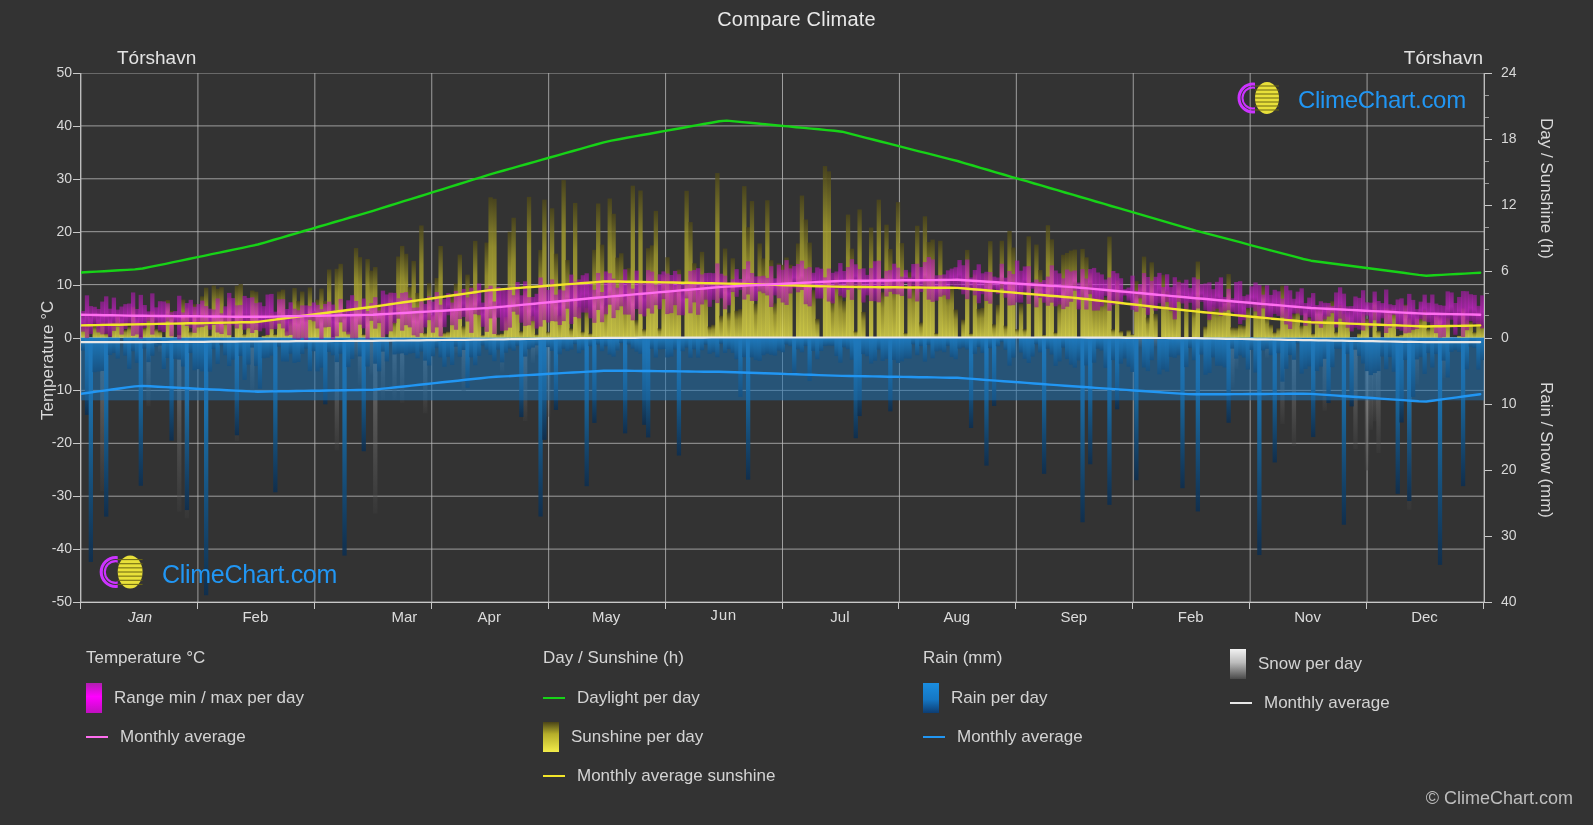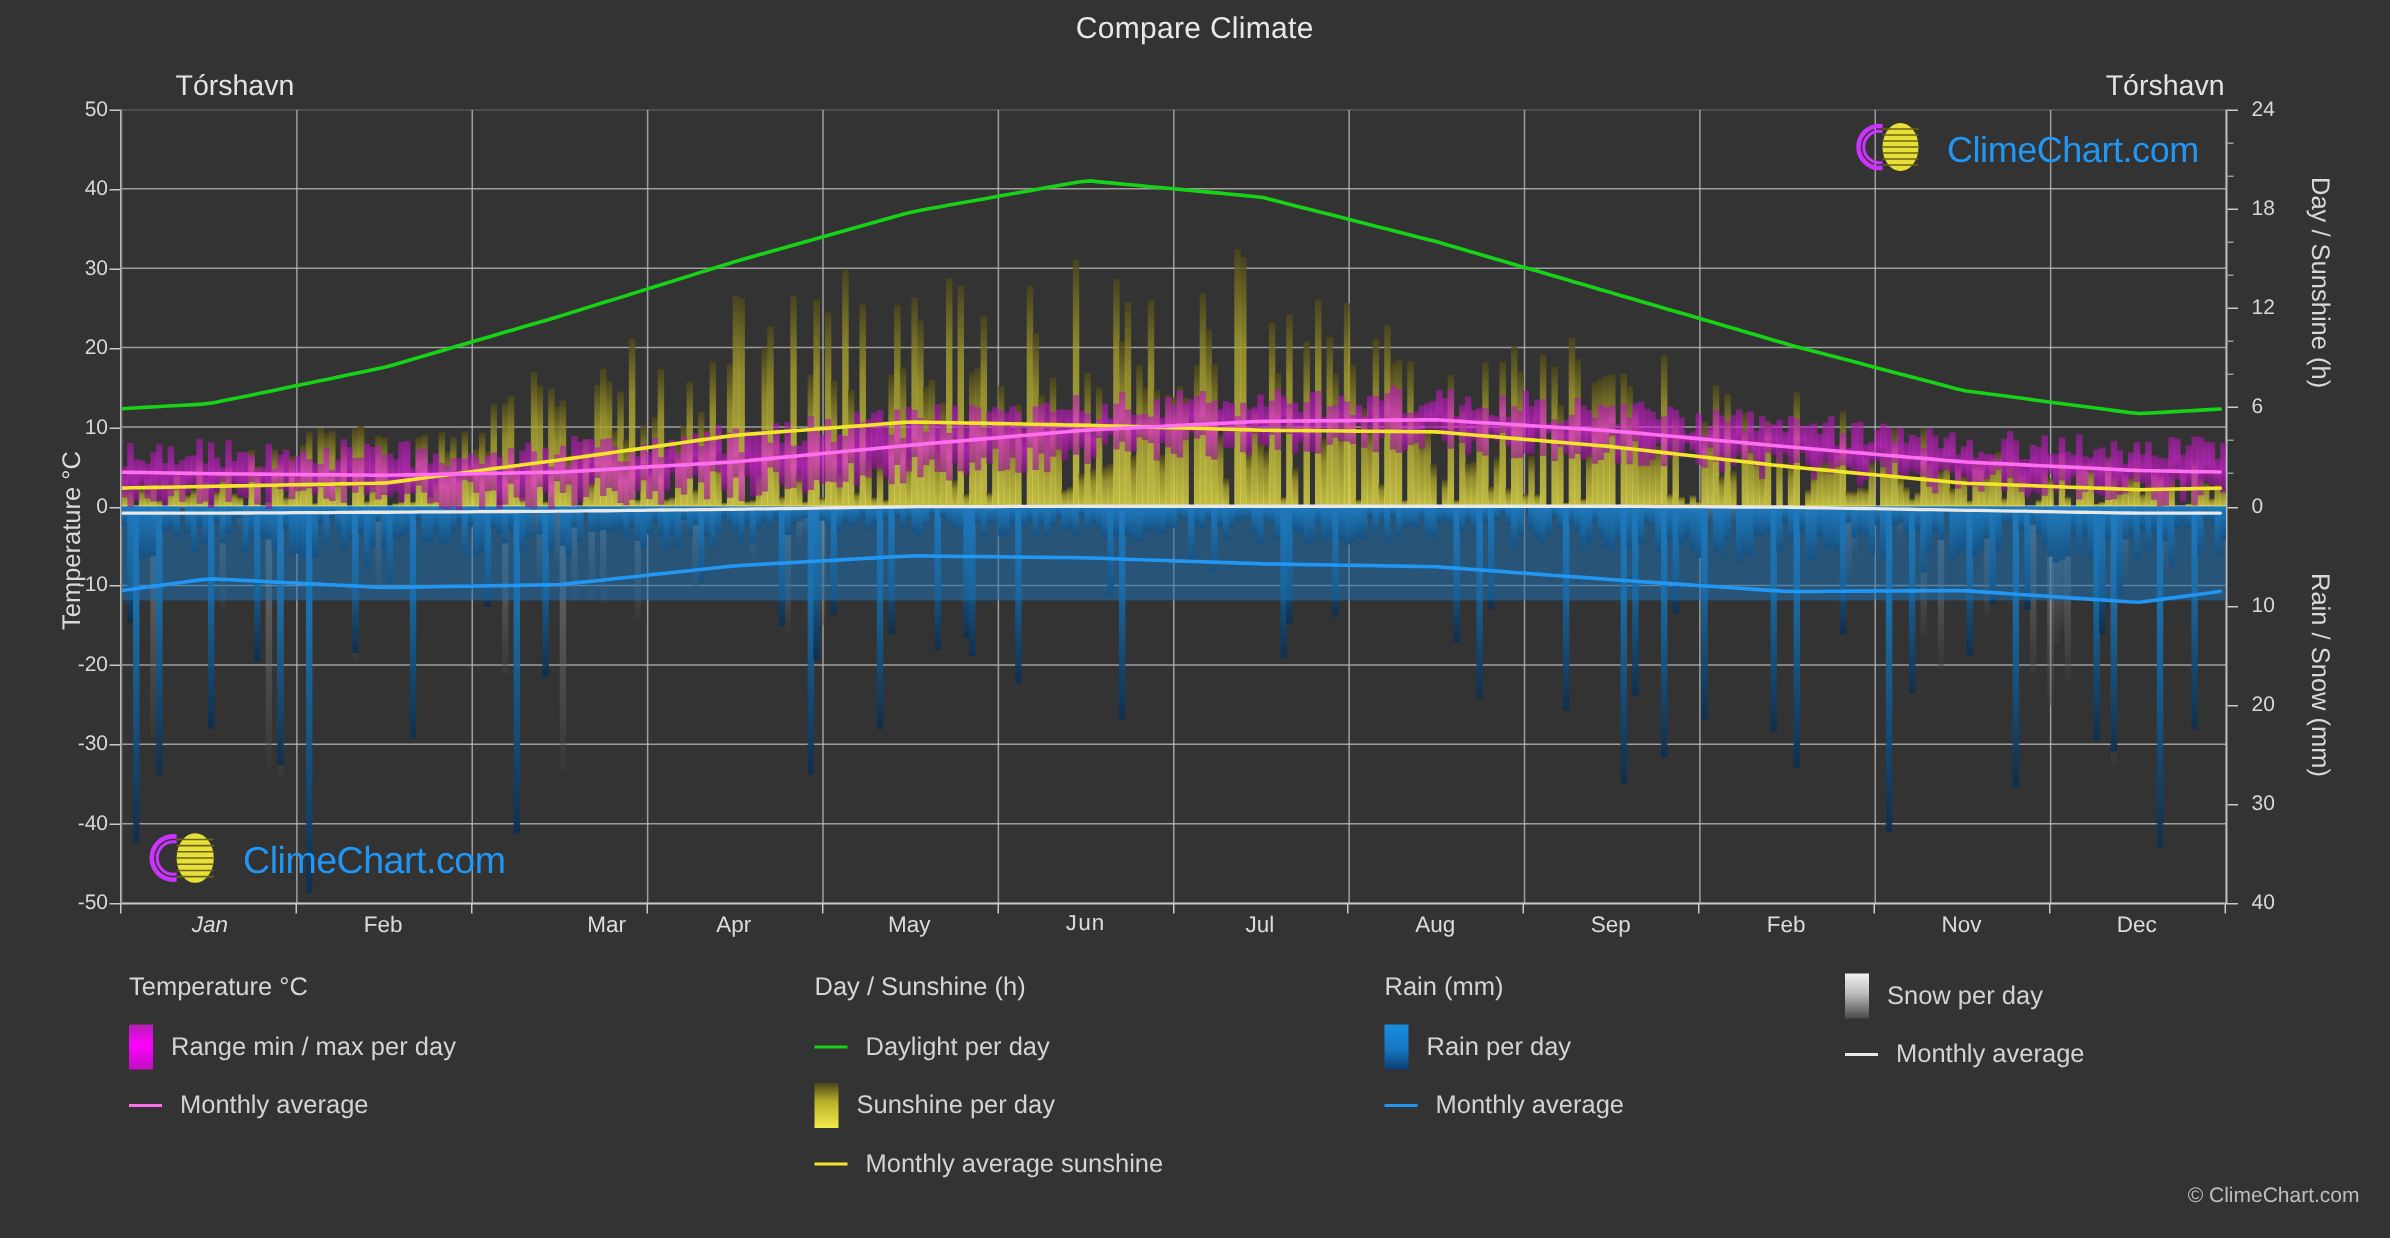--- a/index.html
+++ b/index.html
@@ -70,21 +70,21 @@
   .lg-item { display: flex; align-items: center; height: 31px; margin-bottom: 8px; }
   .lg-item .lbl { color: #d3d3d3; font-size: 17px; margin-left: 12px; }
   .sw-box  { width: 16px; height: 30px; display: inline-block; }
   .sw-line { width: 22px; height: 0; border-top: 2px solid #888; display:inline-block; margin-left:0px;}
 
   .sw-temp  { background: linear-gradient(to bottom, #b01fb0 0%, #ff00ff 45%, #c010c0 100%); }
   .sw-sun   { background: linear-gradient(to bottom, #4a4418 0%, #b5ae2a 40%, #f2ec4a 100%); }
   .sw-rain  { background: linear-gradient(to bottom, #1a8de0 0%, #1577c4 55%, #0d3d72 100%); }
   .sw-snow  { background: linear-gradient(to bottom, #f2f2f2 0%, #bcbcbc 45%, #4a4a4a 100%); }
 
-  #copyright { position: absolute; right: 20px; top: 140px; color:#bdbdbd; font-size: 14px; }
+  #copyright { position: absolute; right: 20px; top: 140px; color:#bdbdbd; font-size: 18px; }
 </style>
 </head>
 <body>
 
 <div id="root">
 
   <div class="chart-title">Compare Climate</div>
 
   <div class="corner-label" id="label-left">Tórshavn</div>
   <div class="corner-label" id="label-right">Tórshavn</div>

